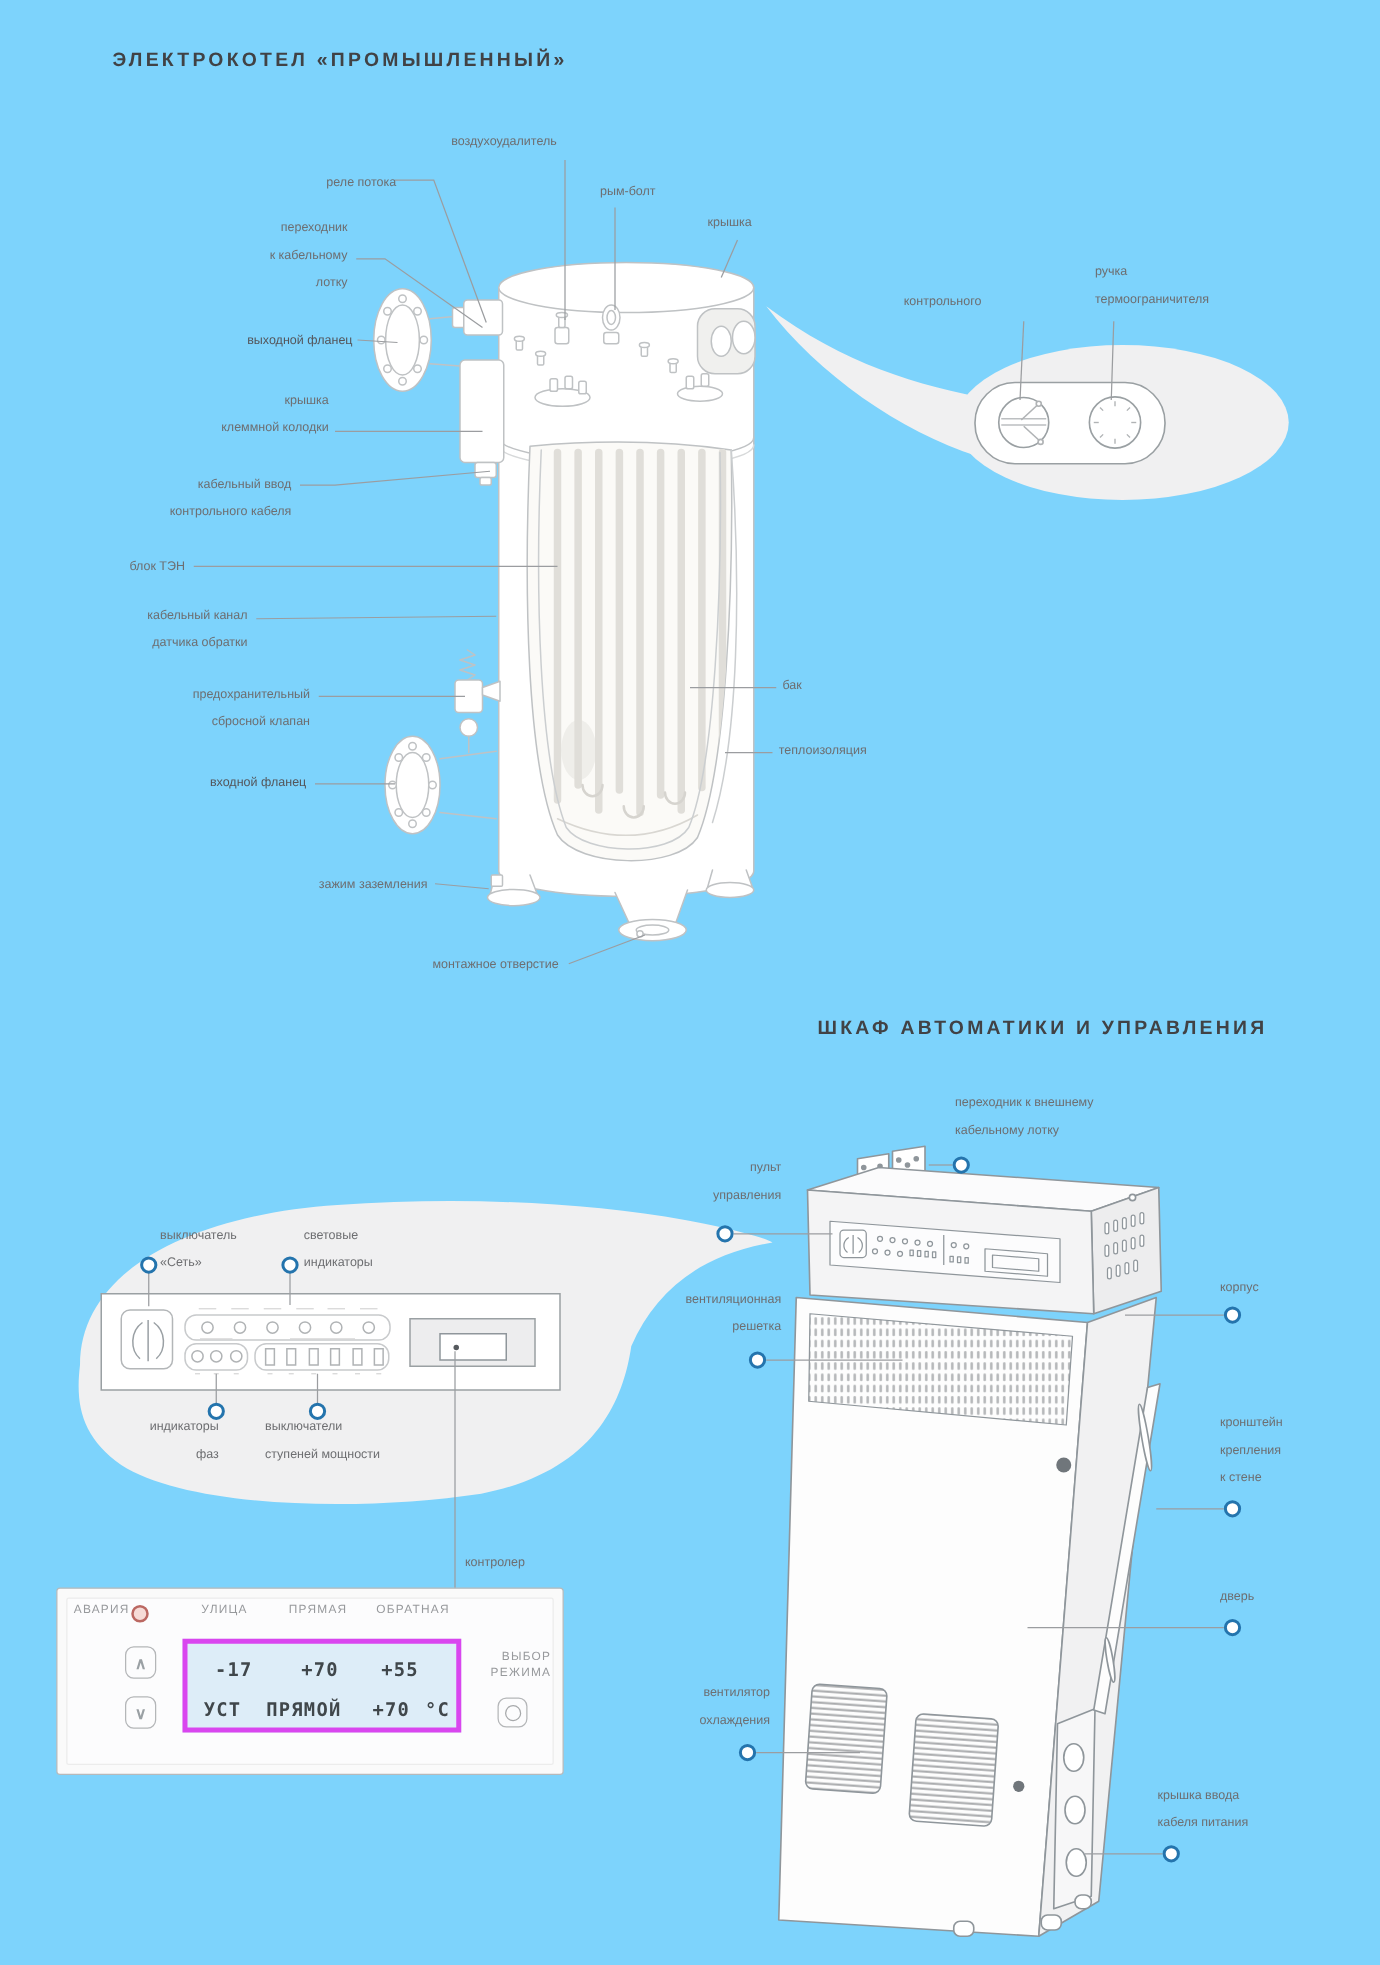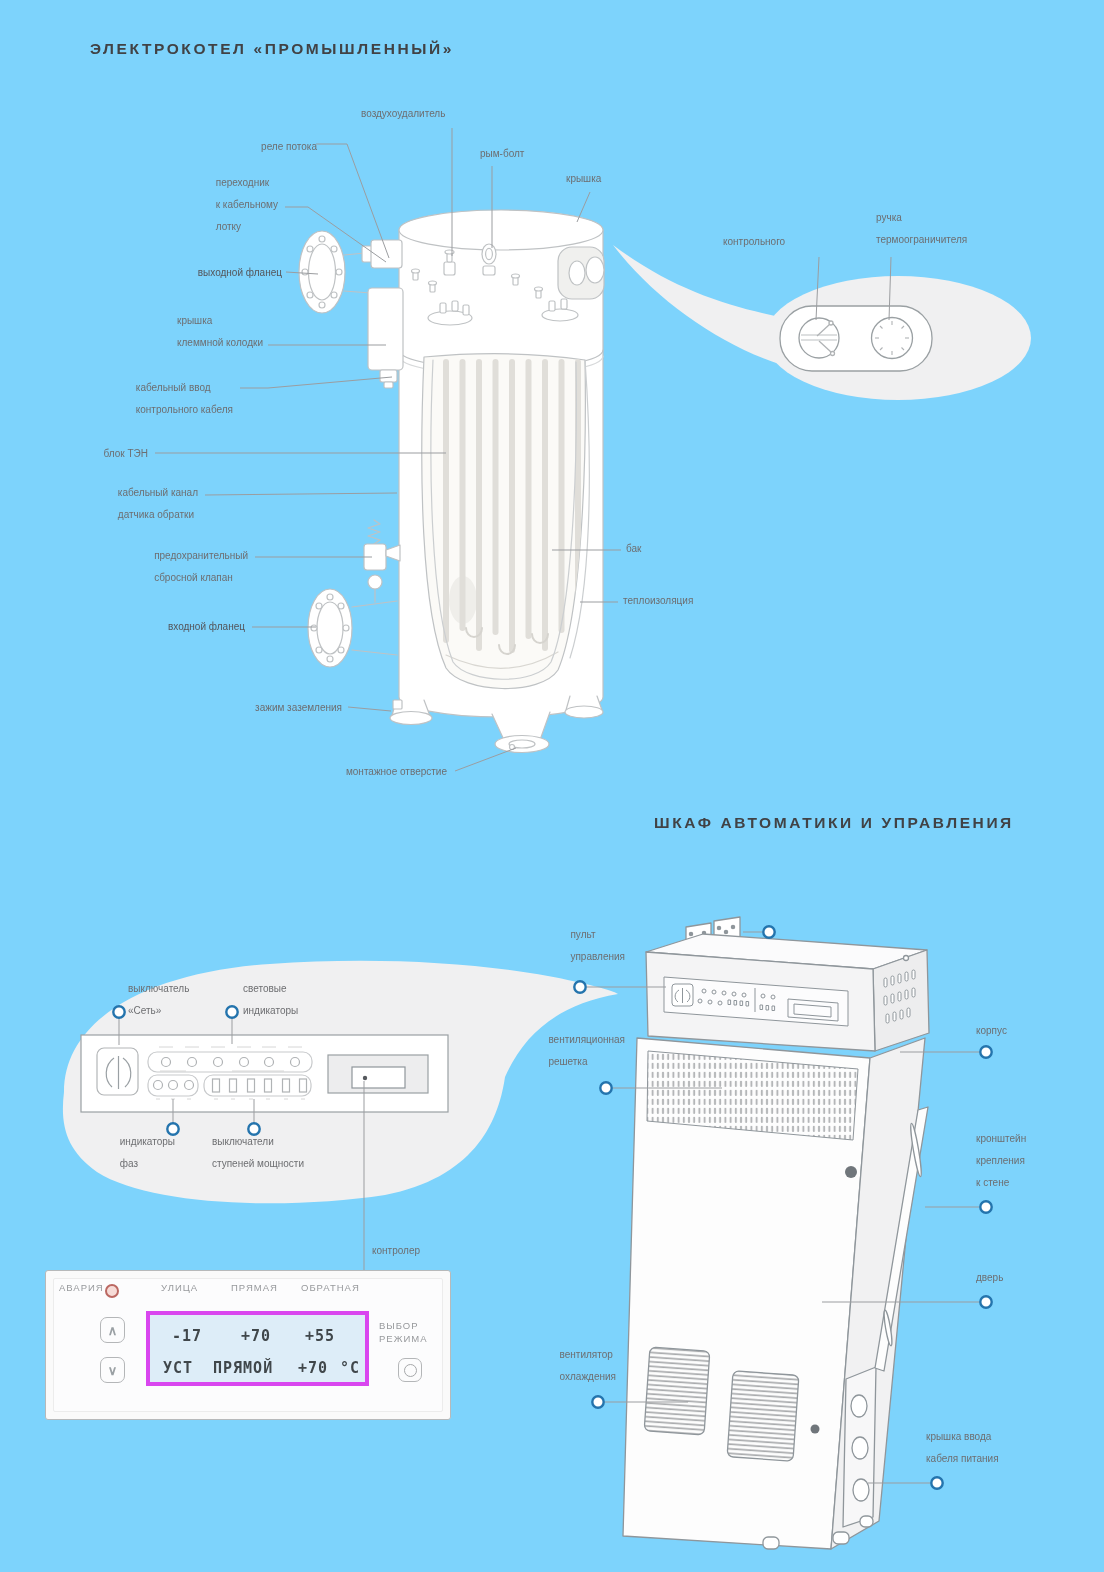--- a/index.html
+++ b/index.html
@@ -1,20 +1,20 @@
 <!DOCTYPE html>
 <html><head>
 <meta charset="utf-8">
 <style>
   html,body{margin:0;padding:0;background:#fff}
   #page{position:relative;width:1104px;height:1572px;background:#7dd3fc;
         font-family:"Liberation Sans",sans-serif;overflow:hidden}
   #art{position:absolute;left:0;top:0}
   .lbl{position:absolute;font-size:10px;line-height:22px;color:#6d6e71;white-space:pre-line}
-  .lbl.r{}
+  .lbl.r{text-align:right}
   .lbl.b{font-weight:400;color:#54555a}
   .title{position:absolute;font-size:15.5px;font-weight:700;letter-spacing:2.6px;
          color:#414245;white-space:nowrap}
   
   #controller{position:absolute;left:45px;top:1270px;width:406px;height:150px;
               background:#fafafa;border:1.5px solid #b7b9ba;border-radius:3px;box-sizing:border-box}
   #controller .inner{position:absolute;left:7px;top:7px;right:7px;bottom:7px;
               border:1px solid #ececec;border-radius:2px;background:#fcfcfd}
   .ctl-tiny{position:absolute;font-size:9.5px;letter-spacing:1px;color:#97999c;
             white-space:pre-line;line-height:13px}
@@ -434,20 +434,22 @@
 <div class="lbl r" style="right:762px;top:697px">зажим заземления</div>
 <div class="lbl r" style="right:657px;top:761px">монтажное отверстие</div>
 <div class="lbl" style="left:480px;top:143px">рым-болт</div>
 <div class="lbl" style="left:566px;top:168px">крышка</div>
 <div class="lbl" style="left:626px;top:538px">бак</div>
 <div class="lbl" style="left:623px;top:590px">теплоизоляция</div>
 <div class="lbl" style="left:723px;top:231px">контрольного</div>
 <div class="lbl" style="left:876px;top:207px">ручка
 термоограничителя</div>
 
+<div class="lbl" style="left:764px;top:872px">переходник к внешнему
+кабельному лотку</div>
 <div class="lbl r" style="right:479px;top:924px">пульт
 управления</div>
 <div class="lbl r" style="right:479px;top:1029px">вентиляционная
 решетка</div>
 <div class="lbl" style="left:976px;top:1020px">корпус</div>
 <div class="lbl" style="left:976px;top:1128px">кронштейн
 крепления
 к стене</div>
 <div class="lbl" style="left:976px;top:1267px">дверь</div>
 <div class="lbl r" style="right:488px;top:1344px">вентилятор
@@ -480,20 +482,20 @@
       </div>
   <div id="lcd">
     <span class="lcd-t" style="left:22px;top:12px">-17</span>
     <span class="lcd-t" style="left:91px;top:12px">+70</span>
     <span class="lcd-t" style="left:155px;top:12px">+55</span>
     <span class="lcd-t" style="left:13px;top:44px">УСТ</span>
     <span class="lcd-t" style="left:63px;top:44px">ПРЯМОЙ</span>
     <span class="lcd-t" style="left:148px;top:44px">+70</span>
     <span class="lcd-t" style="left:190px;top:44px">°C</span>
   </div>
-  <div class="ctl-tiny" style="left:333px;top:48px;width:62px;text-align:left">ВЫБОР
+  <div class="ctl-tiny" style="left:333px;top:48px;width:62px;text-align:right">ВЫБОР
 РЕЖИМА</div>
   <div id="mode-btn">
         <div class="circ"></div>
       </div>
 </div>
 
 </div>
 
 </body></html>

